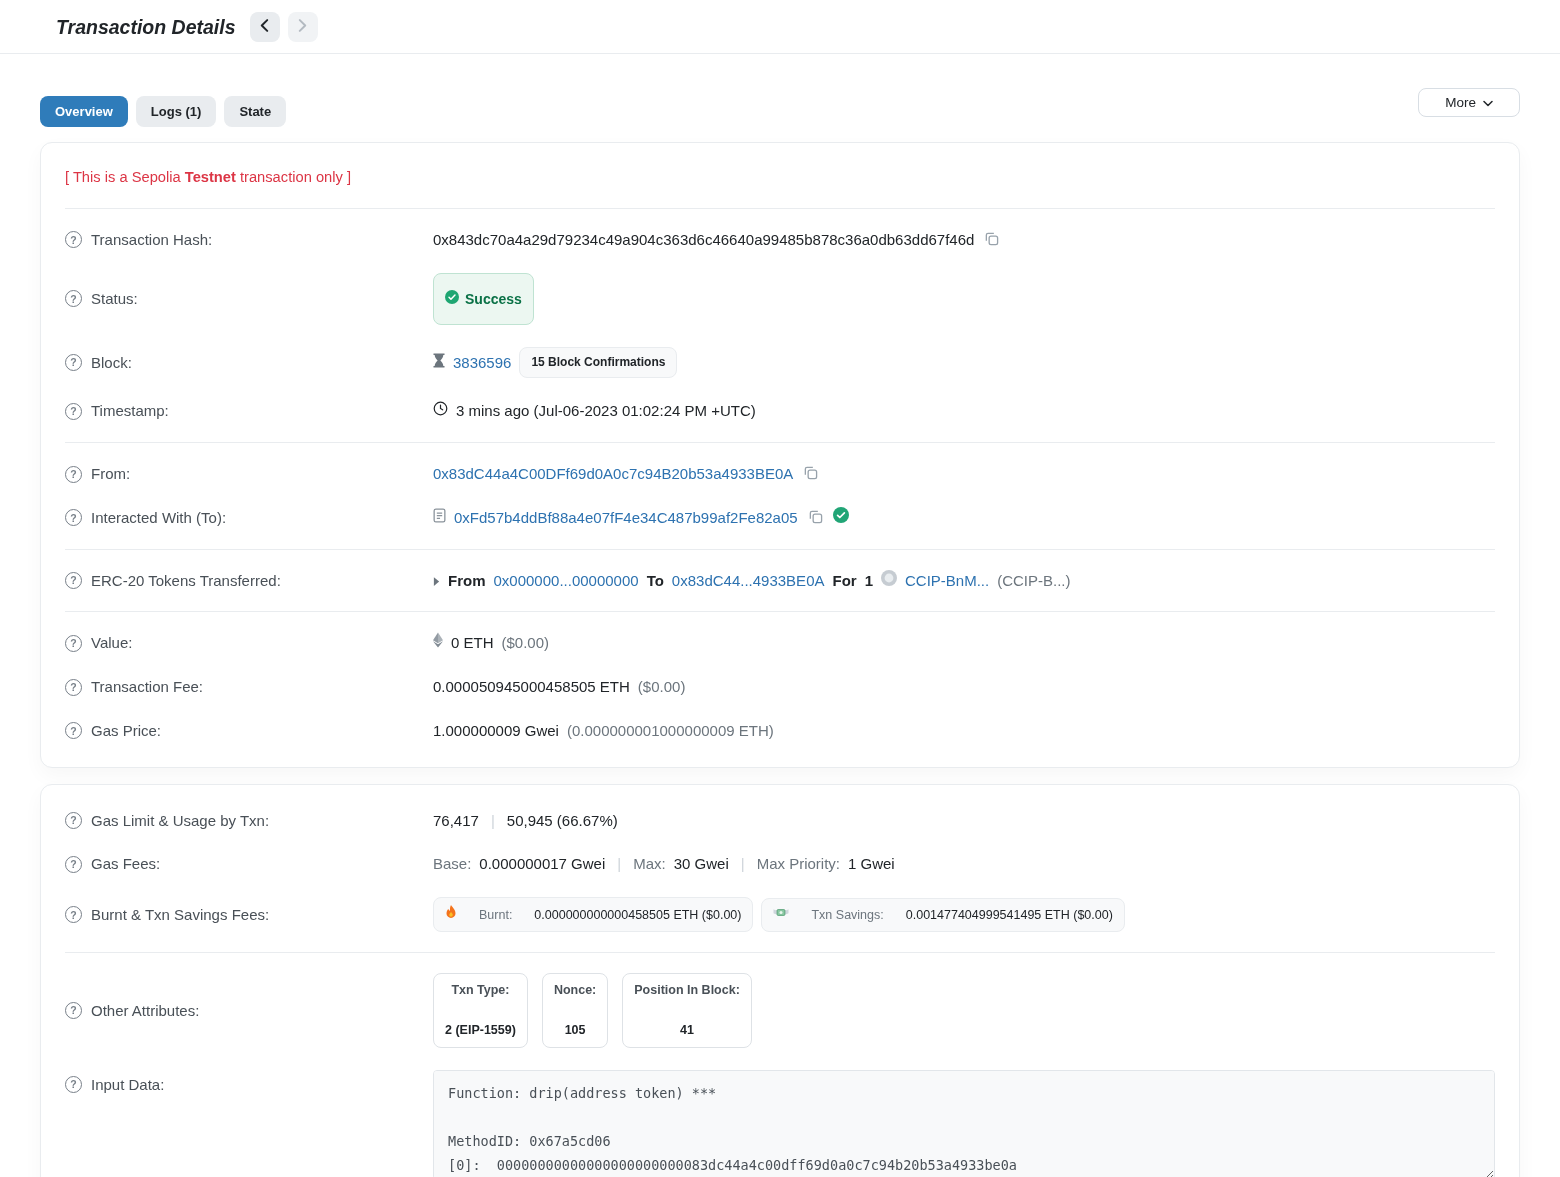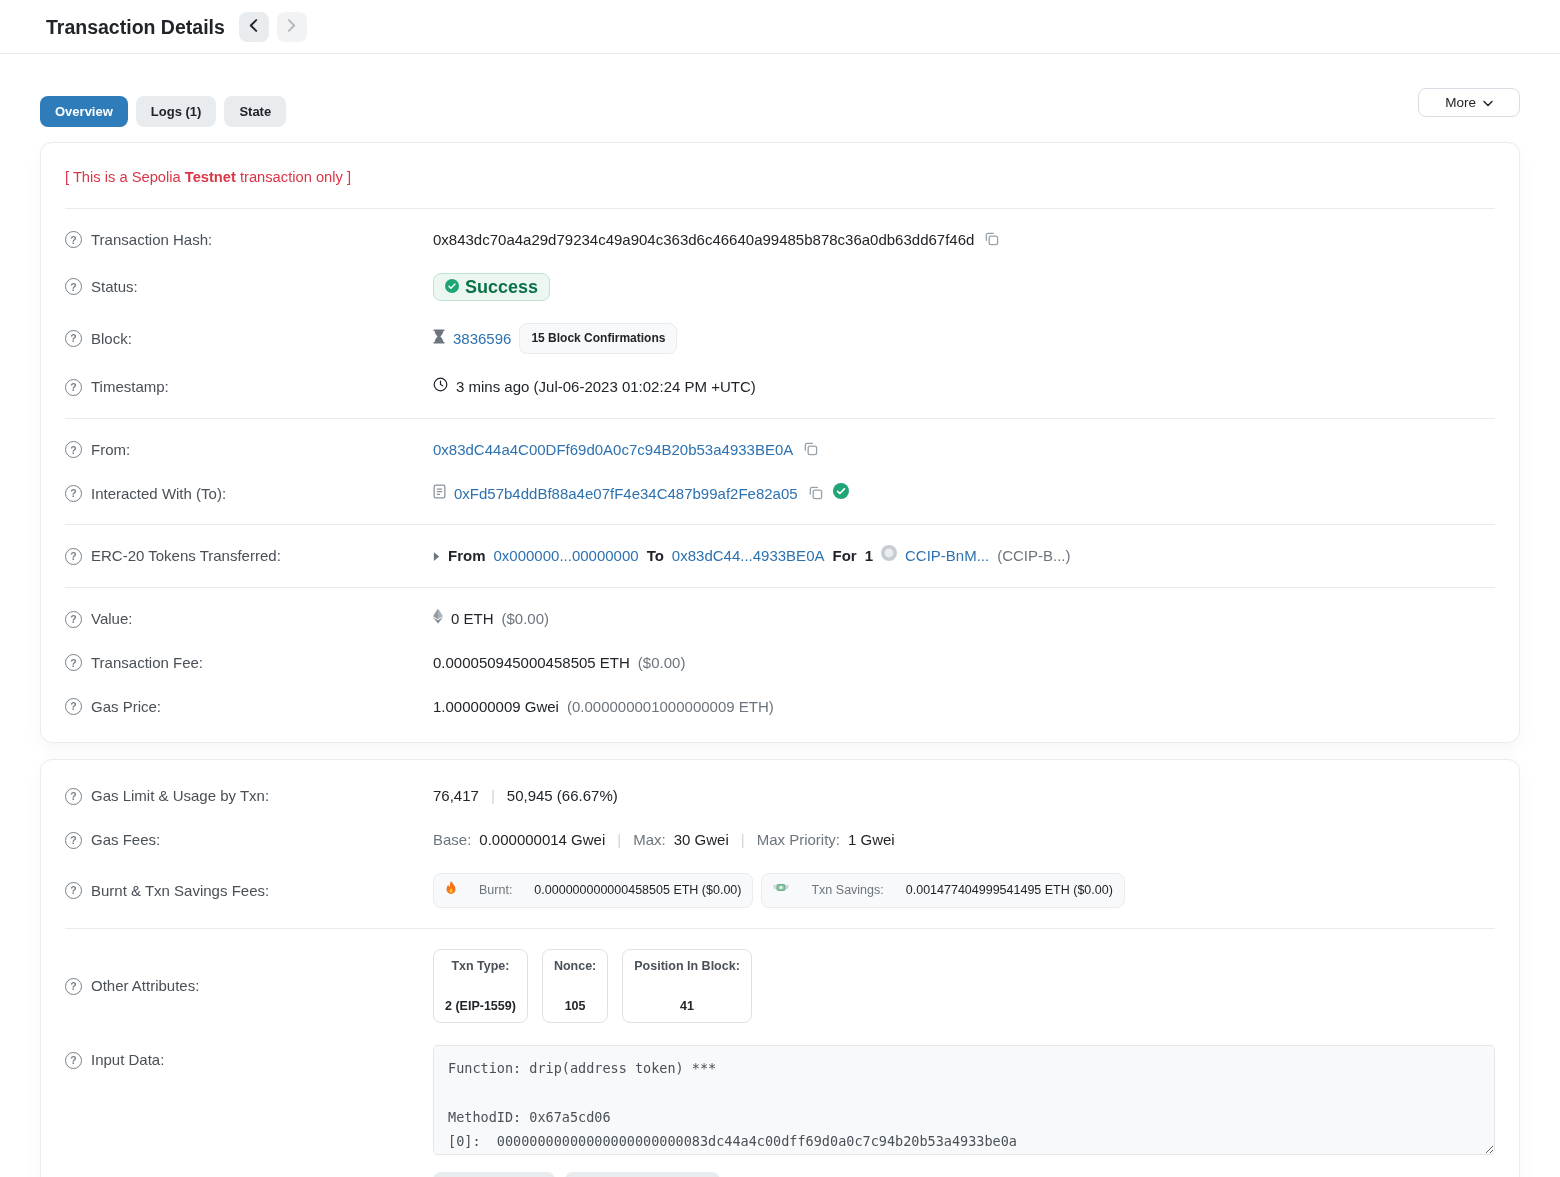--- a/index.html
+++ b/index.html
@@ -6,21 +6,21 @@
   html,body { margin:0; padding:0; }
   body {
     width:1560px; min-height:1177px; background:#ffffff;
     font-family:"Liberation Sans","DejaVu Sans",sans-serif;
     color:#212529; font-size:15px;
   }
   .page { padding:0 40px; }
 
   
   .page-header { display:flex; align-items:center; gap:8px; padding:12px 0 11px; }
-  .page-title { font-size:19.5px; font-weight:700; margin:0 6px 0 6px; }
+  .page-title { font-size:19.5px; font-weight:700; margin:0 6px 0 16px;font-style:italic; }
   .nav-btn { width:30px; height:30px; border:none; border-radius:8px; display:inline-flex;
     align-items:center; justify-content:center; cursor:pointer; }
   .nav-btn.prev { background:#e9ecef; }
   .nav-btn.next { background:#f1f3f5; }
   .header-divider { border:none; border-top:1px solid #e9ecef; margin:0 -40px; }
 
   
   .tabs-row { display:flex; align-items:center; justify-content:space-between; margin:23px 0 15px; }
   .tabs { display:flex; gap:8px;margin-top:19px; }
   .tab { border:none; border-radius:8px; padding:8px 15px; font-size:13px; font-weight:600;
@@ -46,22 +46,22 @@
     color:#788089; font-size:10.5px; font-weight:700; display:inline-flex; align-items:center;
     justify-content:center; cursor:help; line-height:1; }
   .val { display:flex; align-items:center; gap:8px; flex-wrap:wrap; min-width:0; flex:1; }
   .muted { color:#6c757d; }
   .pipe { color:#ced4da; padding:0 4px; }
   .link { color:#2d72b0; text-decoration:none; cursor:pointer; }
   .icon-btn { background:none; border:none; padding:0 2px; cursor:pointer; display:inline-flex; align-items:center; }
   .semibold { font-weight:600; }
 
   .badge-success { display:inline-flex; align-items:center; gap:6px; background:#ecf7f1;
-    border:1px solid #bfe3d2; color:#0a7146; font-size:18px; font-weight:600;
-    border-radius:8px; padding:0 11px; }
+    border:1px solid #bfe3d2; color:#0a7146; font-size:14px; font-weight:600;
+    border-radius:8px; padding:15px 11px; }
   .badge-gray { display:inline-flex; align-items:center; gap:5px; background:#f8f9fa;
     border:1px solid #e9ecef; border-radius:8px; padding:6px 11px; font-size:12px;
     font-weight:700; color:#212529; }
   .badge-fee { display:inline-flex; align-items:center; gap:22px; background:#f8f9fa;
     border:1px solid #e9ecef; border-radius:8px; padding:7px 11px; font-size:12.5px; color:#6c757d; }
   .badge-fee b { color:#212529; font-weight:400; }
   .badge-attr { display:inline-flex; align-items:center; gap:22px; background:#fff;
     border:1px solid #dee2e6; border-radius:8px; padding:7px 11px; font-size:12.5px;
     font-weight:600; color:#495057; margin-right:6px;flex-direction:column; }
   .badge-attr b { color:#212529; font-weight:700; }
@@ -326,21 +326,21 @@
       </div>
     </div>
 
     <div class="row">
       <div class="lbl">
         <span class="qicon">?</span>
         <span>Gas Fees:</span>
       </div>
       <div class="val">
         <span class="muted">Base:</span>
-        <span>0.000000014 Gwei</span>
+        <span>0.000000017 Gwei</span>
         <span class="pipe">|</span>
         <span class="muted">Max:</span>
         <span>30 Gwei</span>
         <span class="pipe">|</span>
         <span class="muted">Max Priority:</span>
         <span>1 Gwei</span>
       </div>
     </div>
 
     <div class="row">

